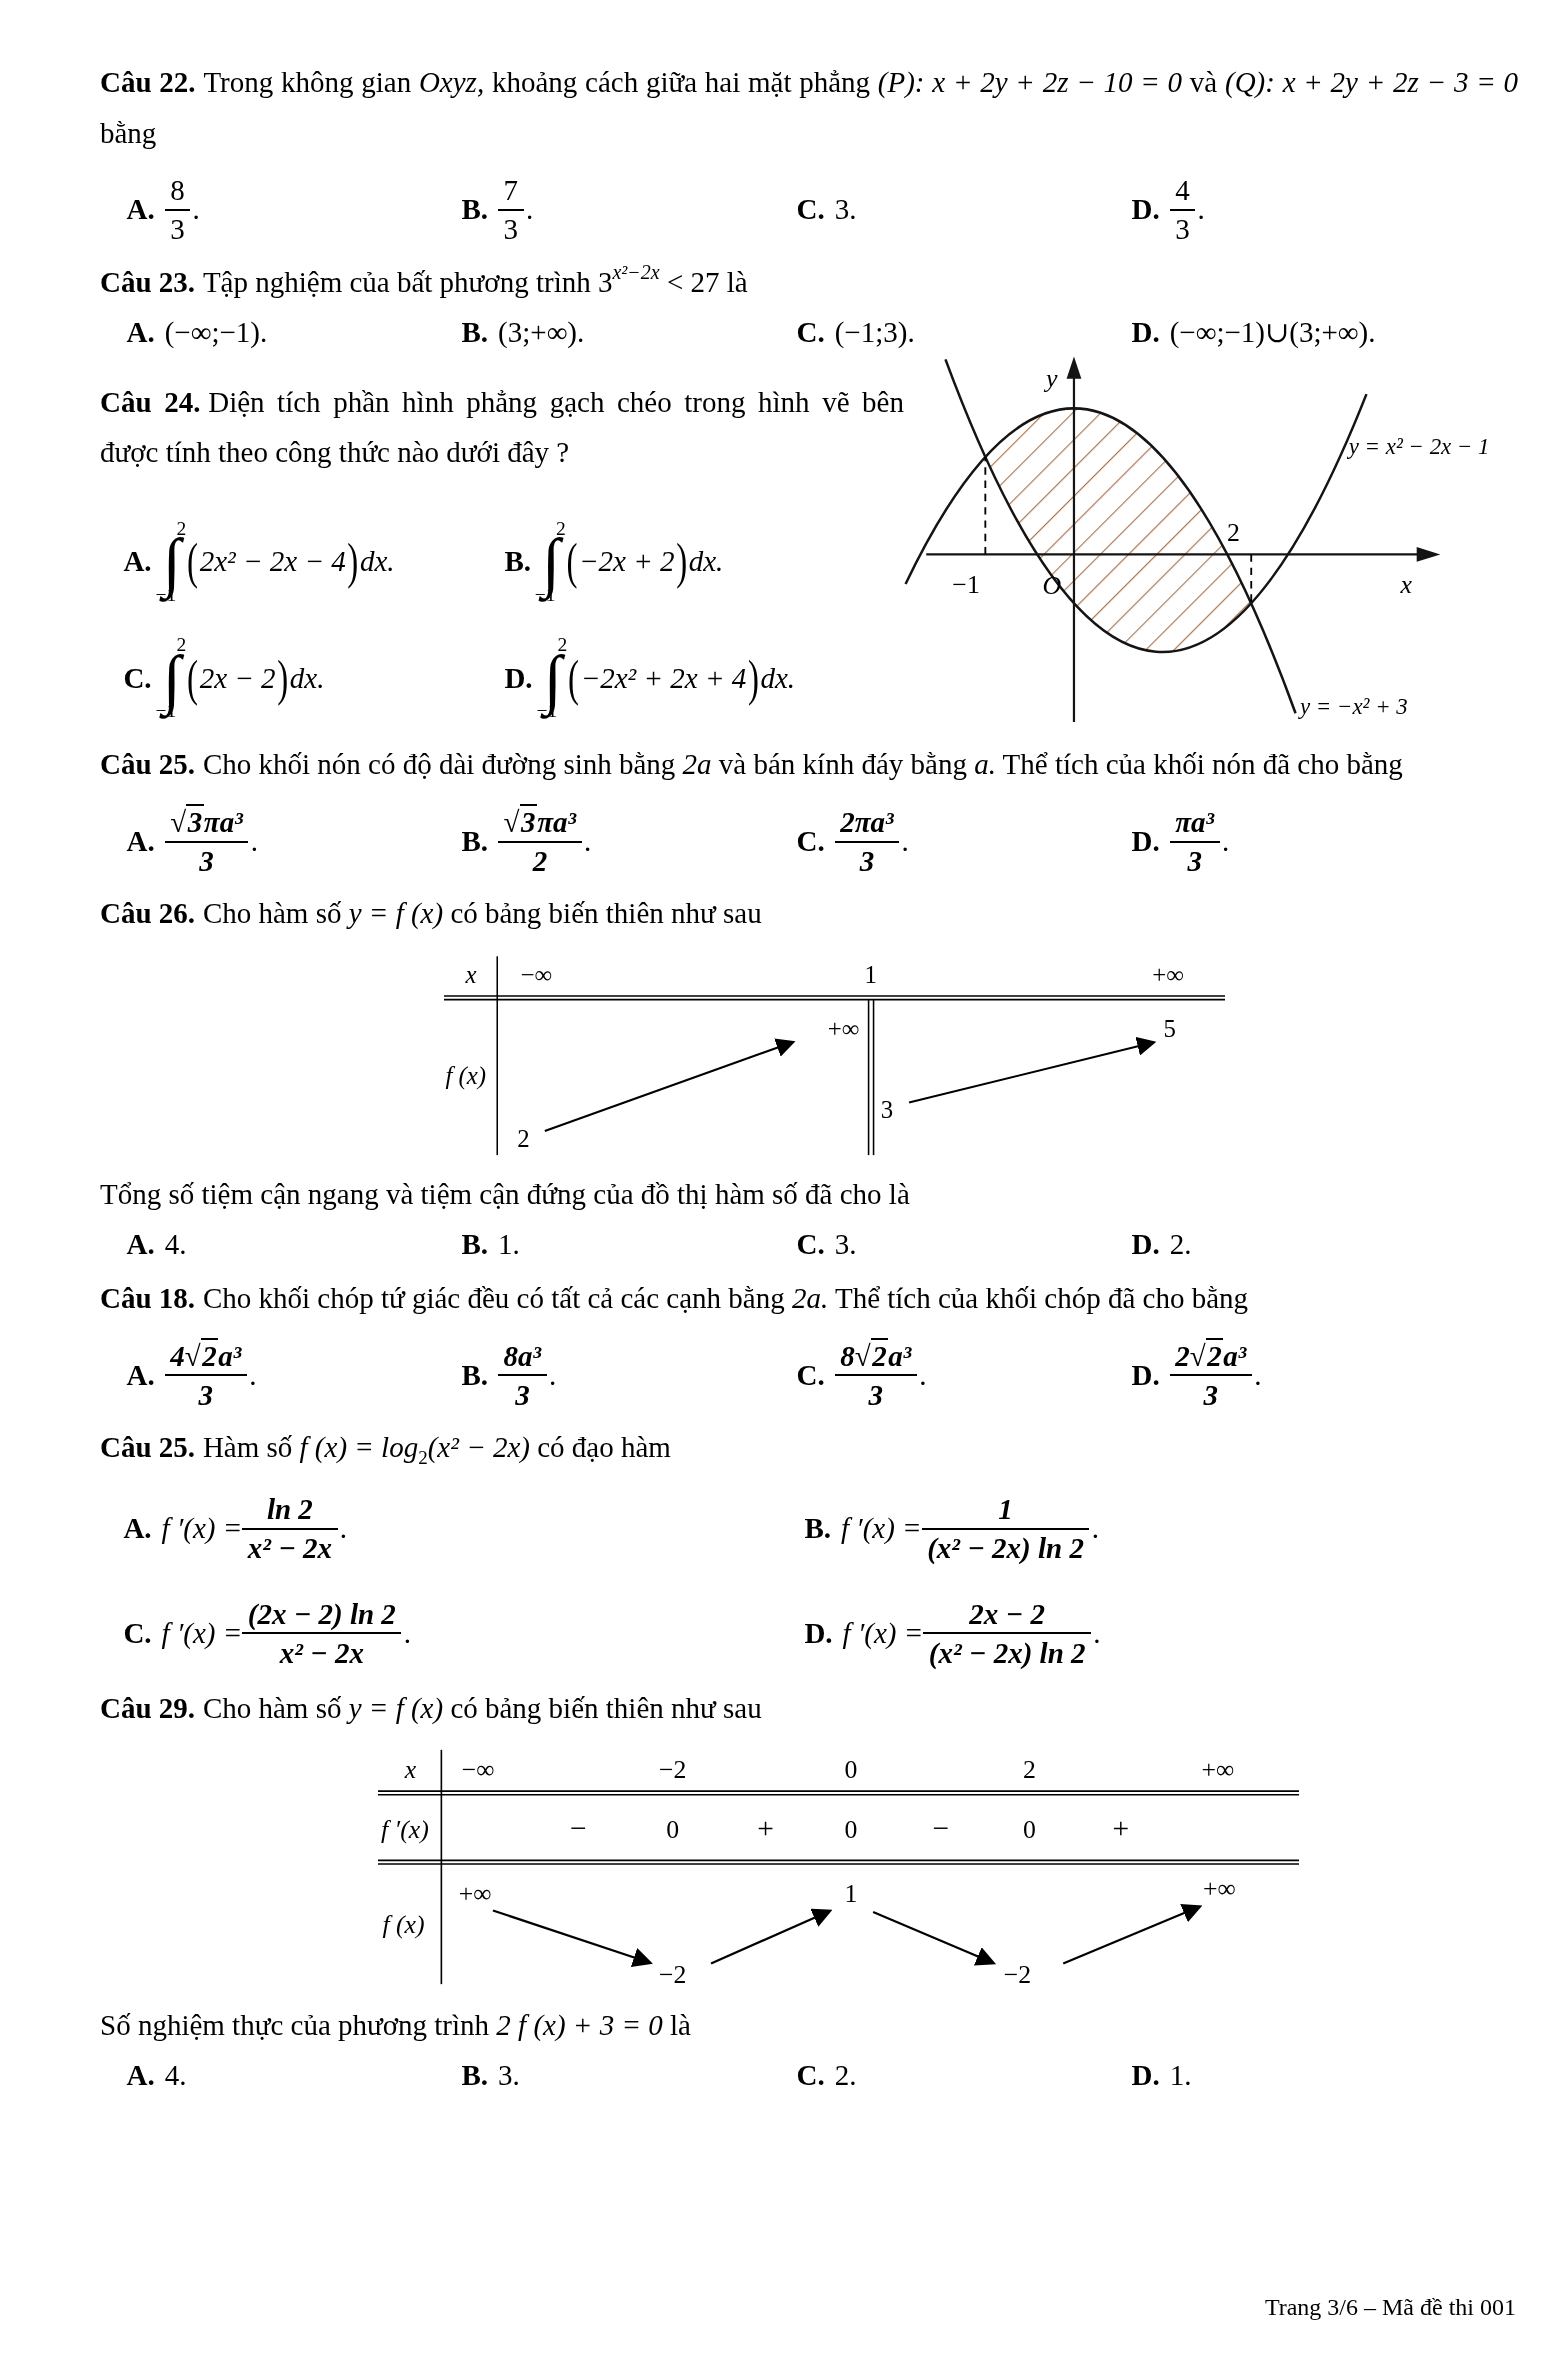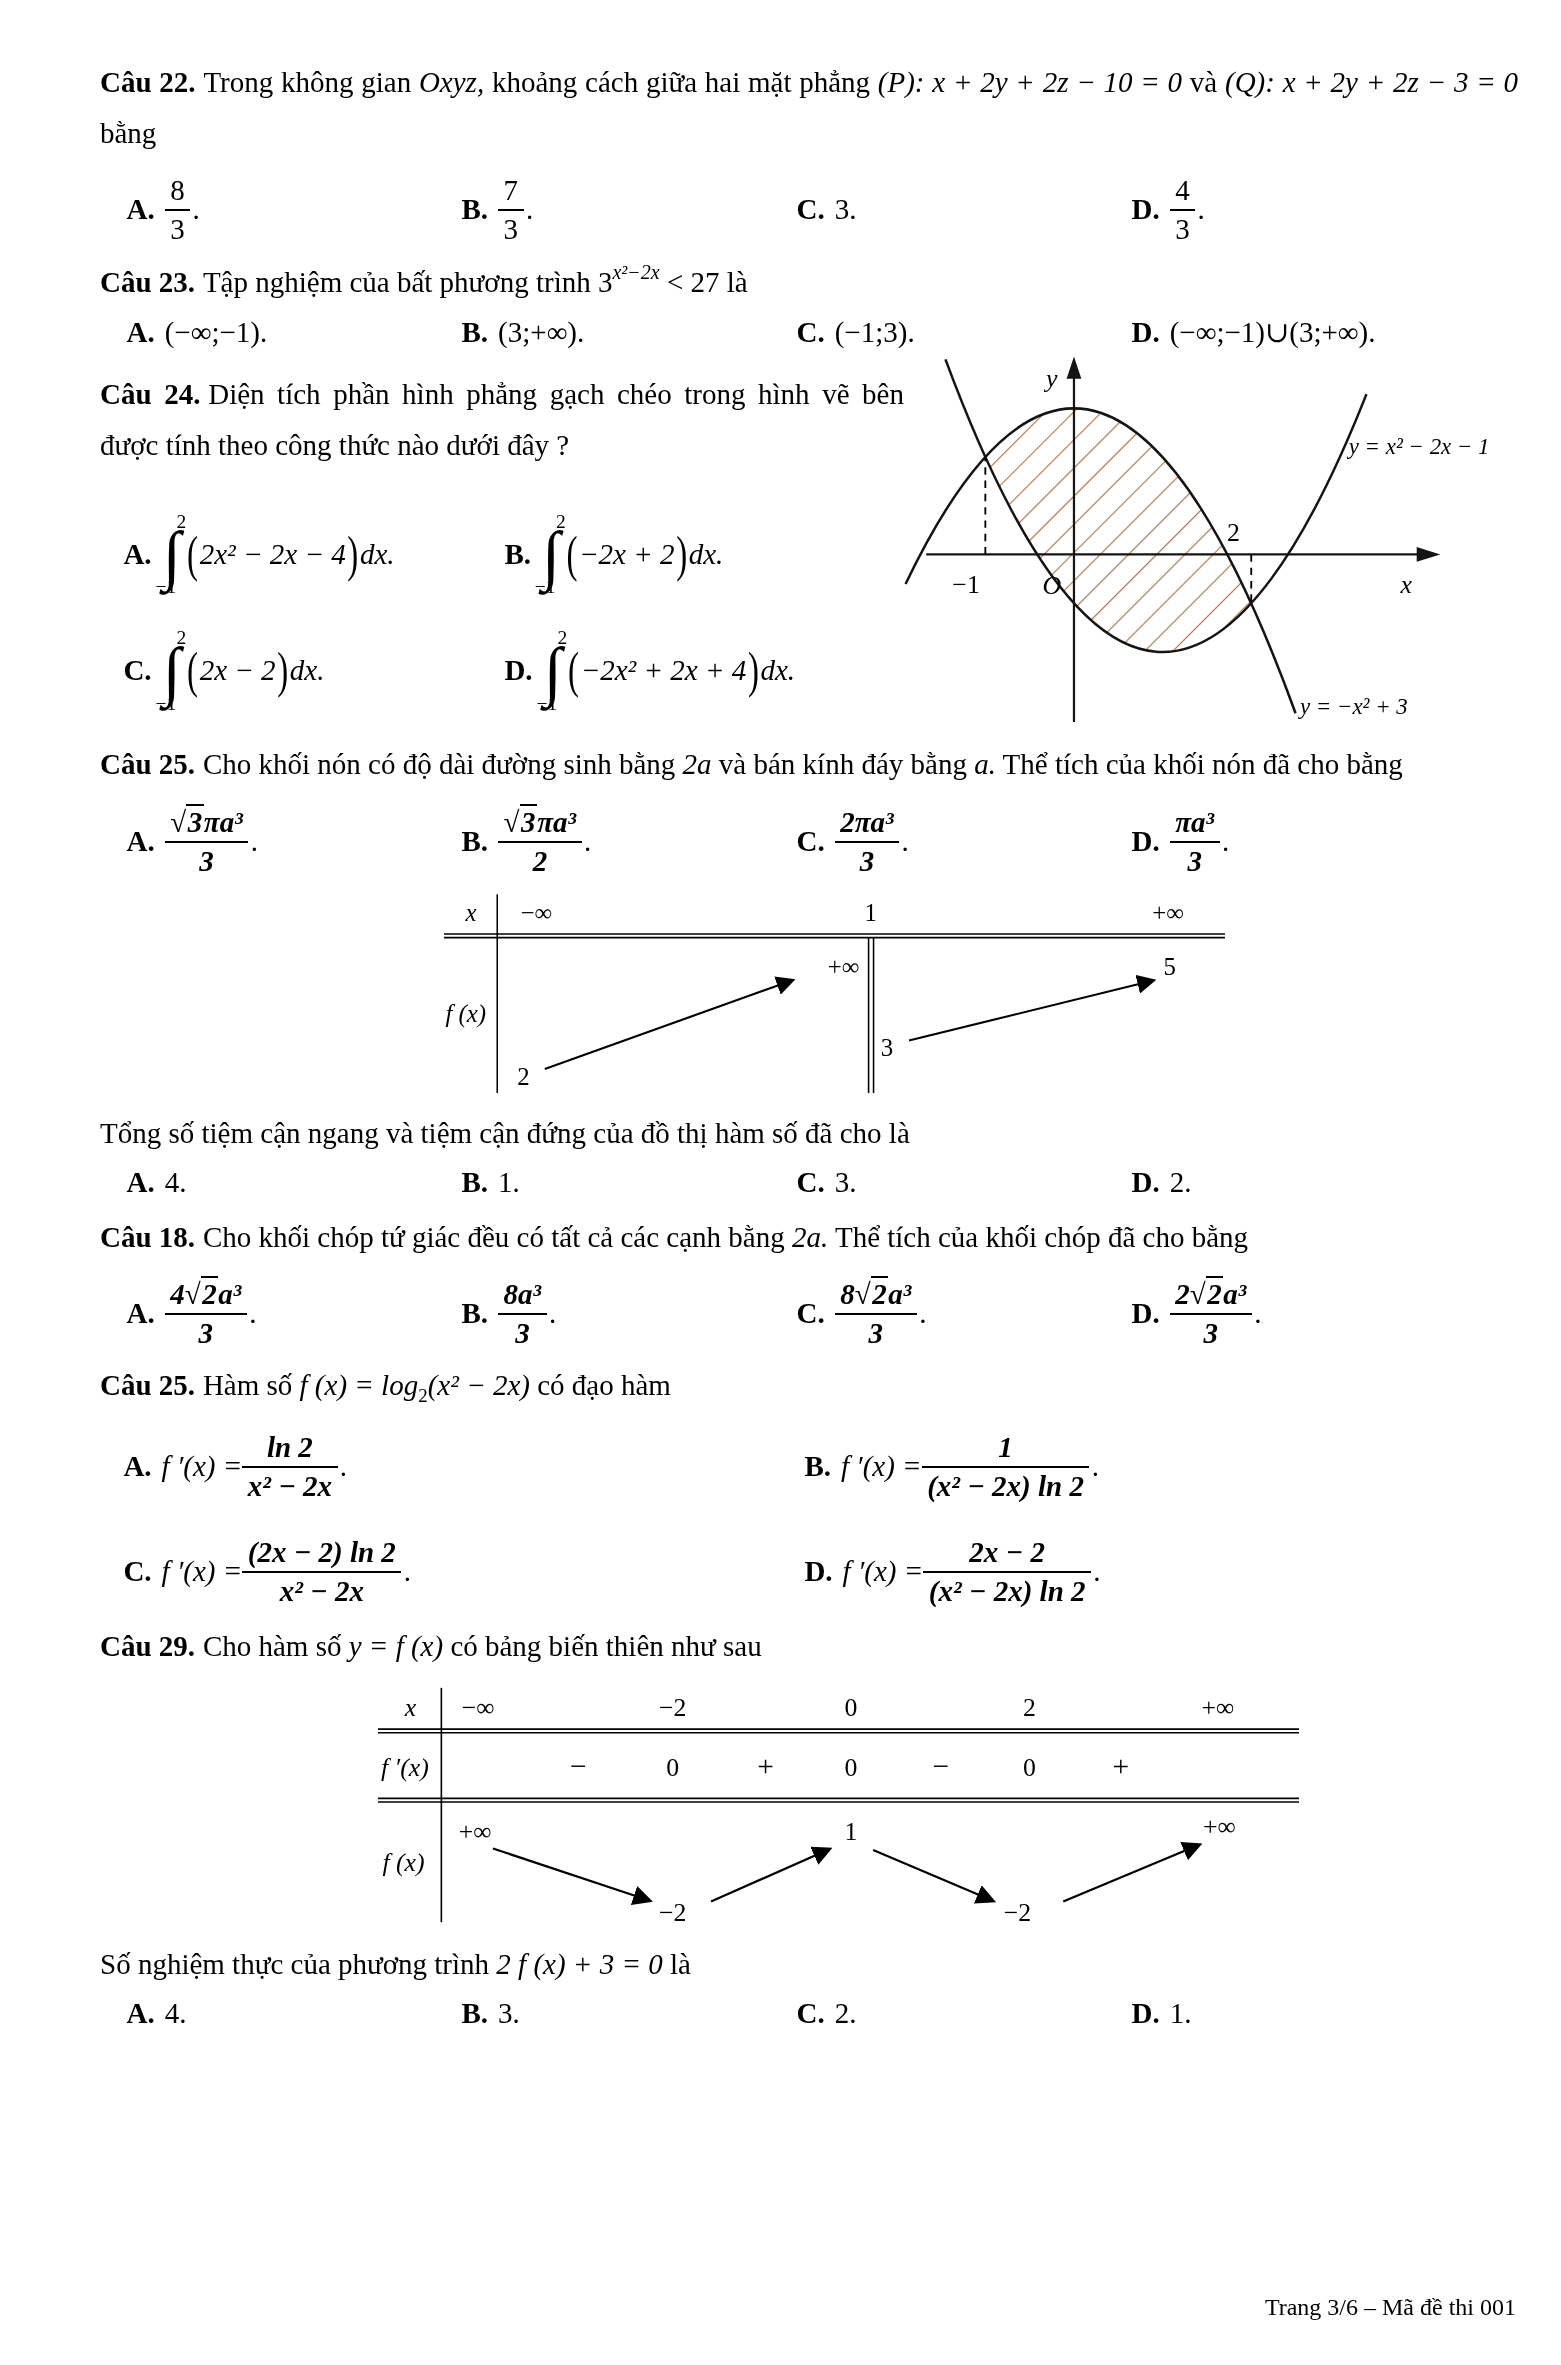--- a/index.html
+++ b/index.html
@@ -39,21 +39,21 @@
   .intwrap{display:inline-flex;flex-direction:column;align-items:center;
            line-height:1;margin-right:3.1px;}
   .ilim{font-size:19.5px;line-height:1;}
   .ilim.t{transform:translateX(9.4px);margin-bottom:-3.1px;}
   .ilim.b{transform:translateX(-6.2px);margin-top:-4.7px;}
   .isym{font-size:66px;line-height:.82;font-style:normal;}
   .bigp{display:inline-block;transform:scaleY(1.55);font-size:33px;
         font-style:normal;padding:0 1.6px;}
 
   
-  .q24wrap{display:flex;align-items:center;}
+  .q24wrap{display:flex;align-items:flex-end;}
   .q24left{width:804px;flex:0 0 auto;}
   .q24right{flex:1 1 auto;display:flex;justify-content:flex-end;margin-top:-6.2px;}
 
   svg text{font-family:"Liberation Serif","DejaVu Serif",serif;font-size:35px;fill:#000;}
   svg .it{font-style:italic;}
   svg .mid{text-anchor:middle;}
   svg .end{text-anchor:end;}
   svg .eq{font-size:31px;font-style:italic;}
   svg .sgn{font-size:40px;}
   .curve{stroke:#141414;stroke-width:3.4;fill:none;}
@@ -243,20 +243,21 @@
           <span class="frac vars">
             <span class="num">πa³</span>
             <span class="den">3</span>
           </span>
           <span class="dot">.</span>
         </span>
     </div>
   </section>
 
   <section class="q">
+    <p class="stem"><b class="qno">Câu 26.</b><span>Cho hàm số </span><span class="m">y = f (x)</span><span> có bảng biến thiên như sau</span></p>
     <div class="tbl26">
       <svg width="781" height="206" viewBox="0 0 1100 290" style="font-size:37px">
         <defs>
           <marker id="m26" markerWidth="9" markerHeight="9" refX="6.5" refY="4.5" orient="auto">
             <path d="M0,0 L9,4.5 L0,9 Z" fill="#000"></path>
           </marker>
         </defs>
         <line class="tline" x1="75" y1="6" x2="75" y2="286"></line>
         <line class="tline" x1="0" y1="62" x2="1100" y2="62"></line>
         <line class="tline" x1="0" y1="67" x2="1100" y2="67"></line>

